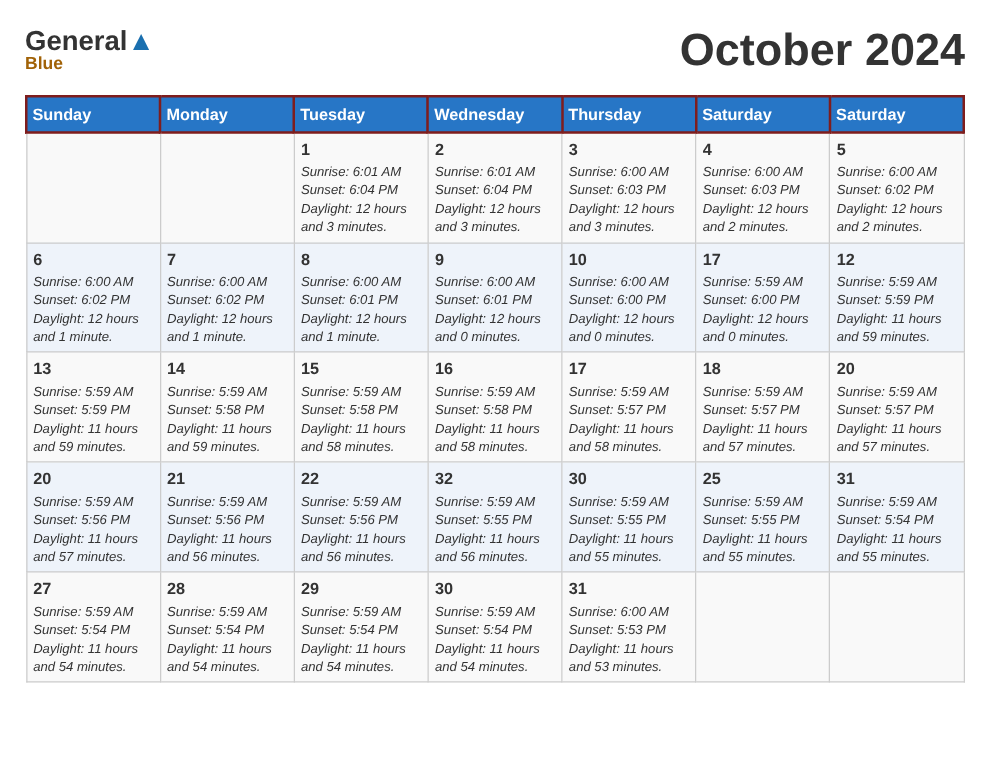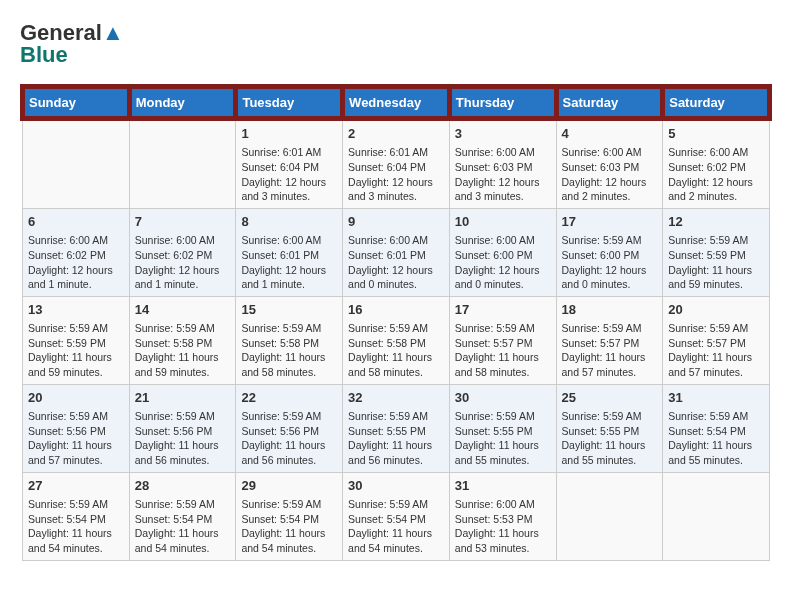--- a/index.html
+++ b/index.html
@@ -38,21 +38,21 @@
       width: 100%;
       border-collapse: collapse;
       font-size: 11px;
     }
     .calendar thead tr th {
       background-color: #2776c6;
       color: #fff;
       padding: 6px 4px;
       font-size: 13px;
       font-weight: bold;
-      border: 5px solid #7f1d1d;
+      border: 2px solid #7f1d1d;
       text-align: left;
     }
     .calendar tbody tr td {
       border: 1px solid #ccc;
       vertical-align: top;
       padding: 4px 5px;
       width: calc(100% / 7);
       min-height: 80px;
       color: #333;
       line-height: 1.4;
@@ -65,38 +65,40 @@
     }
     .day-num {
       font-weight: bold;
       font-size: 13px;
       display: block;
       margin-bottom: 2px;
     }
     .day-info {
       font-size: 10.5px;
       color: #333;
+      font-style: italic;
     }
     .empty-cell {
       background-color: #f9f9f9 !important;
     }
   </style>
 </head>
 <body>
 
 <div class="header">
   <div class="logo">
     <div style="display:flex; align-items:center; gap:2px;">
       <div style="font-size:22px; font-weight:bold; color:#333;">
         General<span style="color:#1a6faf;">▲</span>
       </div>
     </div>
-    <div style="font-size:22px; font-weight:bold; color:#0f766e; margin-top:-4px;">Blue</div>
+    <div style="font-size:14px; font-weight:bold; color:#a16207; margin-top:-4px;">Blue</div>
   </div>
   <div class="title-block">
+    <div class="month-title">October 2024</div>
   </div>
 </div>
 
 <table class="calendar">
   <thead>
     <tr id="header-row">
         <th>Sunday</th>
         <th>Monday</th>
         <th>Tuesday</th>
         <th>Wednesday</th>

